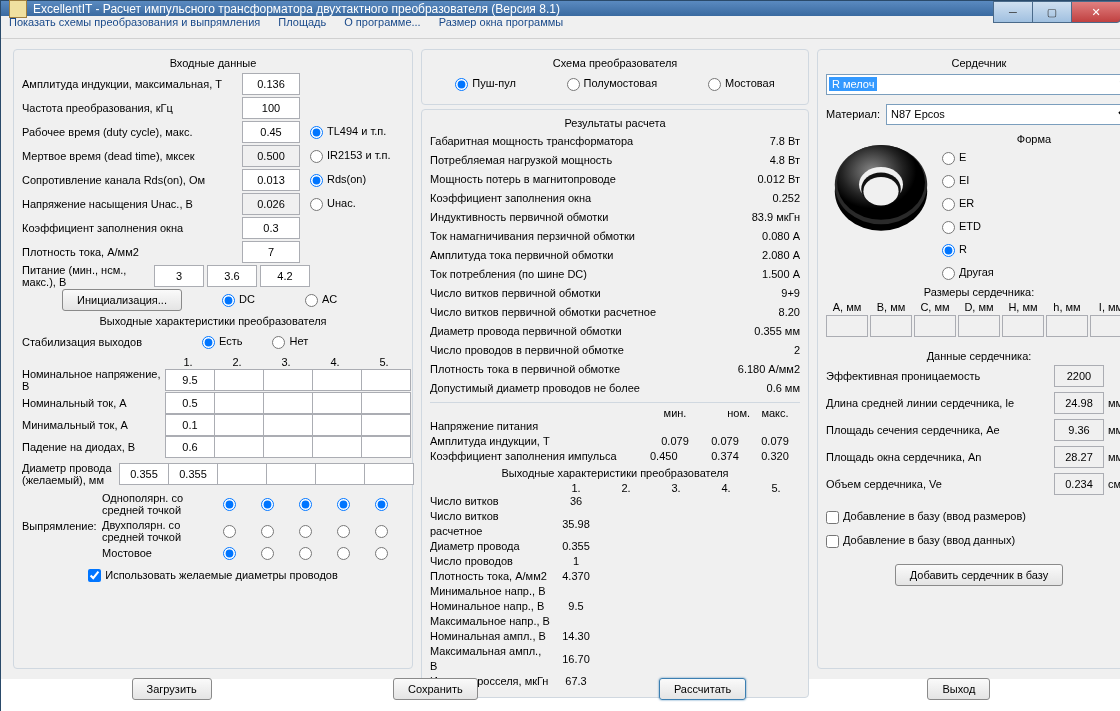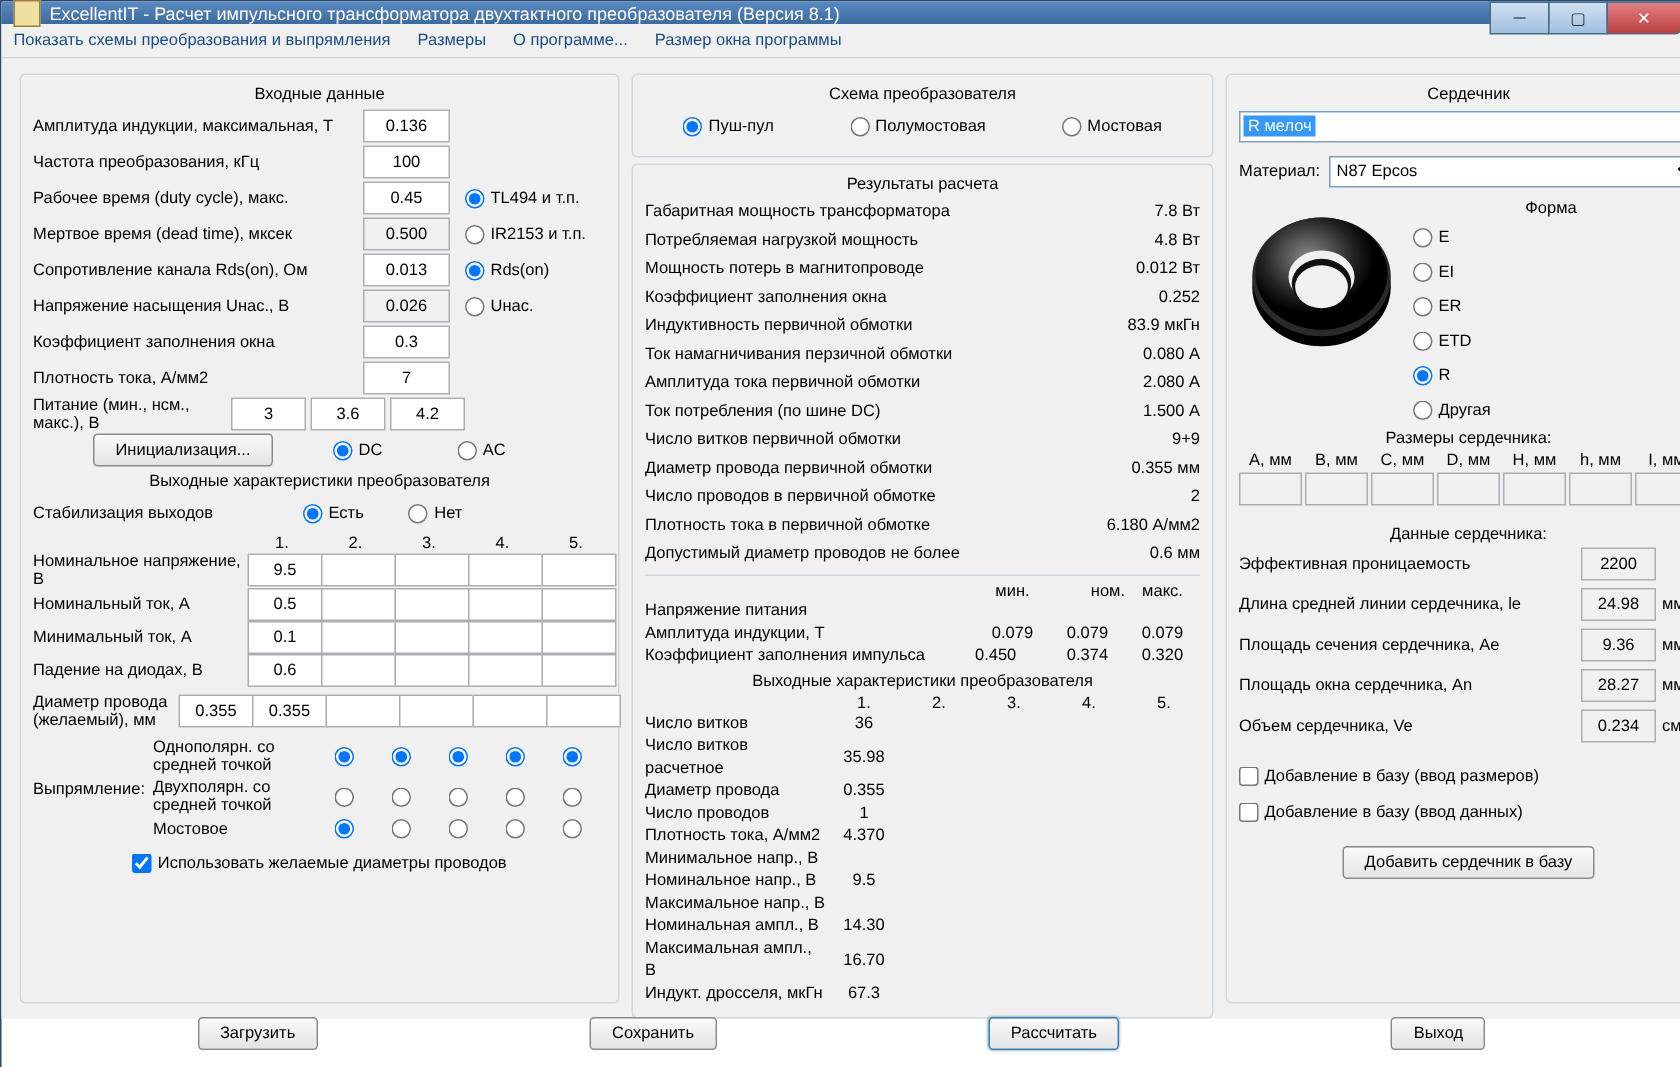--- a/index.html
+++ b/index.html
@@ -2,21 +2,21 @@
 <html><head>
 <meta charset="utf-8">
 <style>
 html,body{margin:0;padding:0;font-family:Tahoma,Segoe UI,sans-serif;font-size:11px;color:#000;background:#4a6b8a}
 .window{width:1120px;height:711px;background:#fff;position:relative;box-shadow:0 0 20px rgba(0,0,0,.5);border:1px solid #2a4a6a}
 .titlebar{background:linear-gradient(#5a8ac0,#3a6aa0);height:15px;display:flex;align-items:center;color:#fff;padding-left:8px;font-size:12px}
 .titlebar .icon{width:16px;height:16px;background:#f0e0a0;border:1px solid #a08040;margin-right:6px}
 .winbtns{position:absolute;right:0;top:0;display:flex}
 .winbtn{width:38px;height:20px;background:linear-gradient(#d0e0f0,#a0c0e0);border:1px solid #4a6a8a;margin-left:-1px;text-align:center;font-size:11px;color:#333;cursor:pointer;display:flex;align-items:center;justify-content:center}
 .winbtn.close{background:linear-gradient(#e08080,#c04040);color:#fff;width:48px;border-radius:0 0 4px 0}
-.menubar{height:22px;background:#f0f0f0;display:flex;align-items:center;padding-left:8px;border-bottom:1px solid #d0d0d0}
+.menubar{height:22px;background:#f0f0f0;display:flex;align-items:flex-start;padding-left:8px;border-bottom:1px solid #d0d0d0}
 .menubar span{margin-right:18px;color:#1a4a8a;cursor:pointer}
 .client{padding:10px 12px;background:#f0f0f0;height:640px;box-sizing:border-box;display:flex;gap:8px}
 .panel{border:1px solid #d0d8e0;border-radius:4px;background:#f0f0f0;padding:4px 8px 8px}
 .col{display:flex;flex-direction:column}
 .col1{width:400px}
 .col2{width:406px}
 .col3{flex:1}
 .hdr{text-align:center;padding:3px 0;font-size:11px}
 .row{display:flex;align-items:center;height:24px}
 .lbl{flex:0 0 auto}
@@ -54,21 +54,21 @@
   <span>ExcellentIT - Расчет импульсного трансформатора двухтактного преобразователя (Версия 8.1)</span>
   <div class="winbtns">
     <div class="winbtn">─</div>
     <div class="winbtn">▢</div>
     <div class="winbtn close">✕</div>
   </div>
 </div>
 
 <div class="menubar">
   <span>Показать схемы преобразования и выпрямления</span>
-  <span>Размеры</span>
+  <span>Площадь</span>
   <span>О программе...</span>
   <span>Размер окна программы</span>
 </div>
 
 <div class="client">
 
 <div class="col col1">
   <div class="panel" style="flex:1">
     <div class="hdr">Входные данные</div>
     <div id="inrows">
@@ -244,20 +244,24 @@
               <span class="rl">Амплитуда тока первичной обмотки</span>
               <span class="rv">2.080 А</span>
             </div>
             <div class="result-row">
               <span class="rl">Ток потребления (по шине DC)</span>
               <span class="rv">1.500 А</span>
             </div>
             <div class="result-row">
               <span class="rl">Число витков первичной обмотки</span>
               <span class="rv">9+9</span>
+            </div>
+            <div class="result-row">
+              <span class="rl">Число витков первичной обмотки расчетное</span>
+              <span class="rv">8.20</span>
             </div>
             <div class="result-row">
               <span class="rl">Диаметр провода первичной обмотки</span>
               <span class="rv">0.355 мм</span>
             </div>
             <div class="result-row">
               <span class="rl">Число проводов в первичной обмотке</span>
               <span class="rv">2</span>
             </div>
             <div class="result-row">

